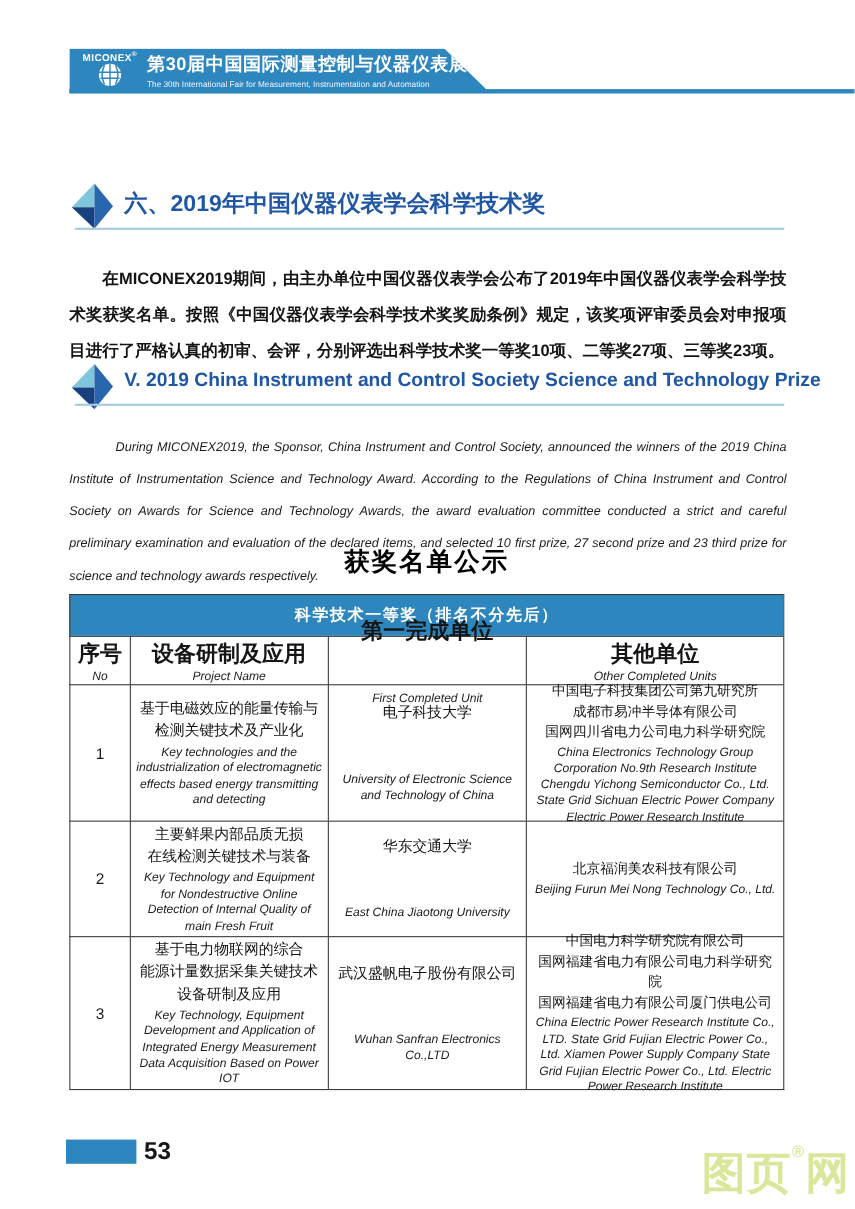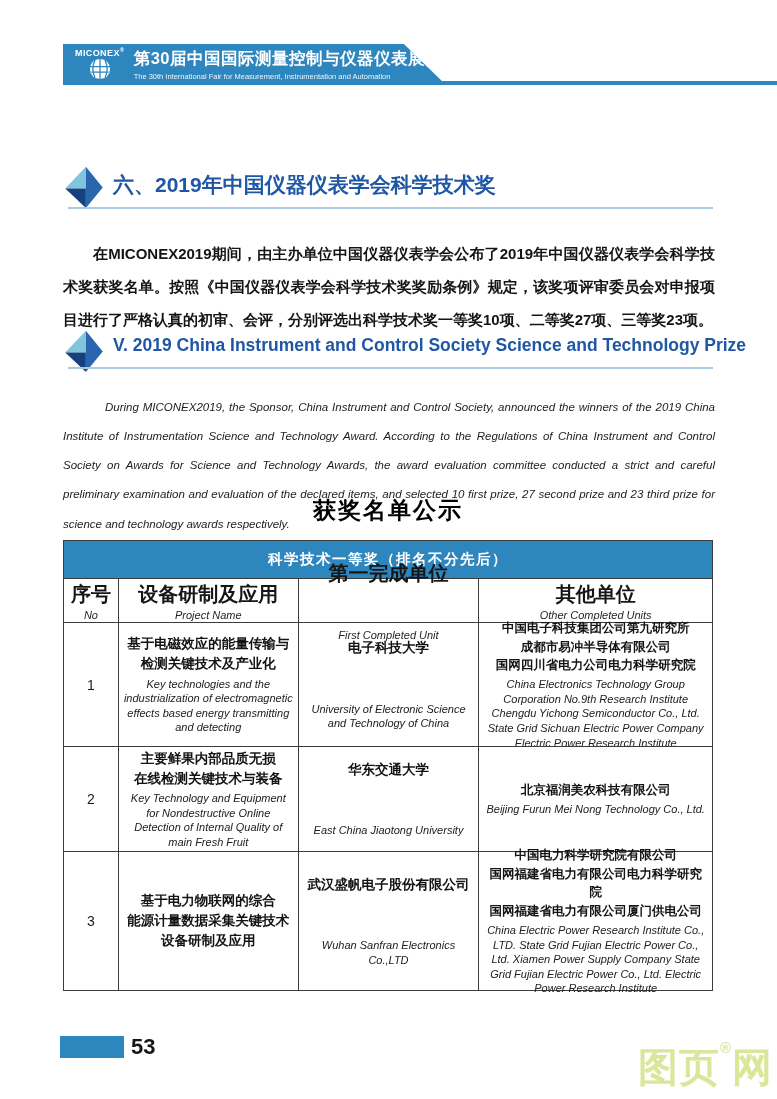--- a/index.html
+++ b/index.html
@@ -43,21 +43,21 @@
          display:flex;flex-direction:column;align-items:center;justify-content:center;
          text-align:center;padding:13px 4px;}
   .c0{width:55px;}.c1{width:180px;}.c2{width:181px;gap:41px;}.c3{width:234px;}
   .band-row .tcell{width:650px;height:38px;background:#2E86BE;}
   .band-text{color:#fff;font-size:14.5px;font-weight:bold;letter-spacing:1.5px;}
   .head-row .tcell{height:44px;}
   .h-cn{font-size:20px;font-weight:bold;color:#161616;}
   .h-en{font-size:11px;font-style:italic;color:#1f1f1f;margin-top:1px;}
   .row-1 .tcell{height:124px;} .row-2 .tcell{height:105px;} .row-3 .tcell{height:139px;}
   .no-cell{font-size:14px;color:#1a1a1a;}
-  .cn-lines{font-weight:bold;font-size:13.5px;line-height:1.5;white-space:pre-line;color:#131313;}
+  .cn-lines{font-weight:normal;font-size:13.5px;line-height:1.5;white-space:pre-line;color:#131313;}
   .c3 .cn-lines{font-size:12.5px;letter-spacing:0;}
   .en-lines{font-style:italic;font-size:11px;line-height:1.33;margin-top:2px;color:#202020;text-align:center;}
 
   
   .page-tab{position:absolute;left:60px;top:1036px;width:64px;height:22px;background:#2E86BE;}
   .page-num{position:absolute;left:131px;top:1034px;font-size:22px;font-weight:bold;color:#161616;}
   .watermark{position:absolute;right:4px;top:1040px;color:#d9e79b;font-weight:bold;
              font-size:40px;line-height:1;letter-spacing:1px;white-space:nowrap;}
   .watermark sup{font-size:15px;vertical-align:28px;font-weight:bold;}
 </style>
@@ -159,20 +159,21 @@
       <span class="en-lines">Beijing Furun Mei Nong Technology Co., Ltd.</span>
     </div>
   </div>
 
   <div class="trow row-3">
     <div class="tcell c0 no-cell">3</div>
     <div class="tcell c1">
       <span class="cn-lines">基于电力物联网的综合
 能源计量数据采集关键技术
 设备研制及应用</span>
+      <span class="en-lines">Key Technology, Equipment Development and Application of Integrated Energy Measurement Data Acquisition Based on Power IOT</span>
     </div>
     <div class="tcell c2">
       <span class="cn-lines">武汉盛帆电子股份有限公司</span>
       <span class="en-lines">Wuhan Sanfran Electronics Co.,LTD</span>
     </div>
     <div class="tcell c3">
       <span class="cn-lines">中国电力科学研究院有限公司
 国网福建省电力有限公司电力科学研究院
 国网福建省电力有限公司厦门供电公司</span>
       <span class="en-lines">China Electric Power Research Institute Co., LTD. State Grid Fujian Electric Power Co., Ltd. Xiamen Power Supply Company State Grid Fujian Electric Power Co., Ltd. Electric Power Research Institute</span>

